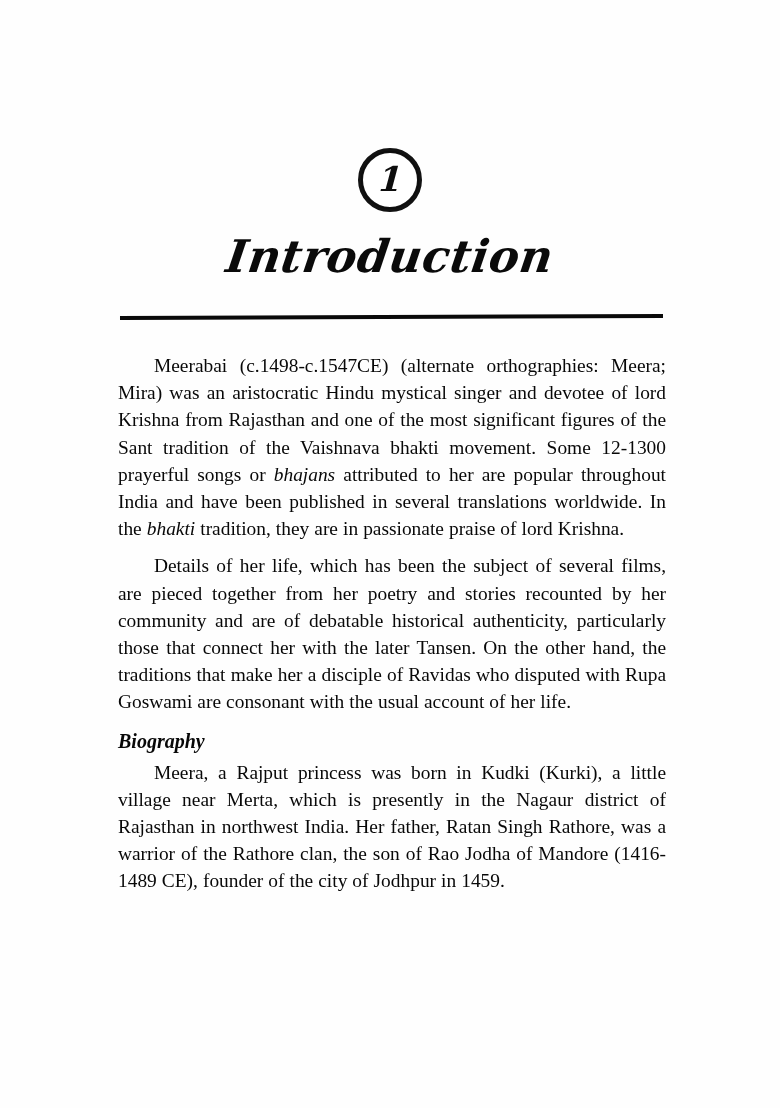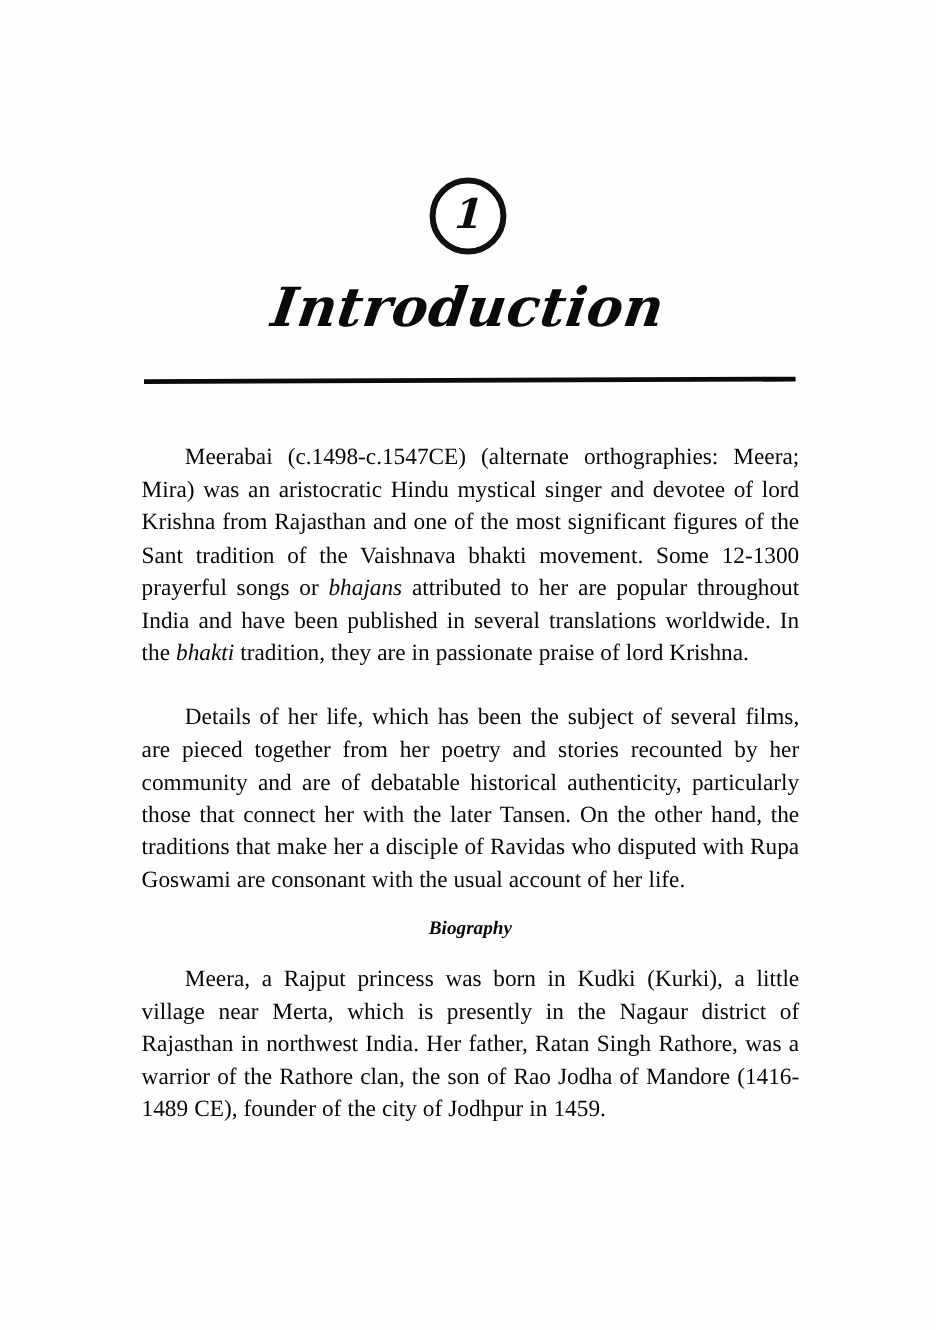--- a/index.html
+++ b/index.html
@@ -99,35 +99,35 @@
     top: 352px;
     width: 548px;
     font-size: 19.4px;
     line-height: 27.2px;
     text-align: justify;
     text-justify: inter-word;
     color: #080808;
     word-spacing: 0.2px;
   }
   .body-block p {
-    margin: 16px 0 0 0;
+    margin: 0 0 0 0;
     text-indent: 36px;
     text-align: justify;
   }
   .para-gap {
     height: 10px;
   }
   .subhead {
     font-style: italic;
     font-weight: 700;
-    font-size: 16px;
+    font-size: 20px;
     line-height: 27px;
     text-indent: 0;
     margin: 12px 0 4px 0;
-    text-align: center;
+    text-align: left;
   }
   .it {
     font-style: italic;
   }
   
   .body-block p:last-child {
     text-align-last: left;
   }
   .body-block p {
     text-align-last: left;

